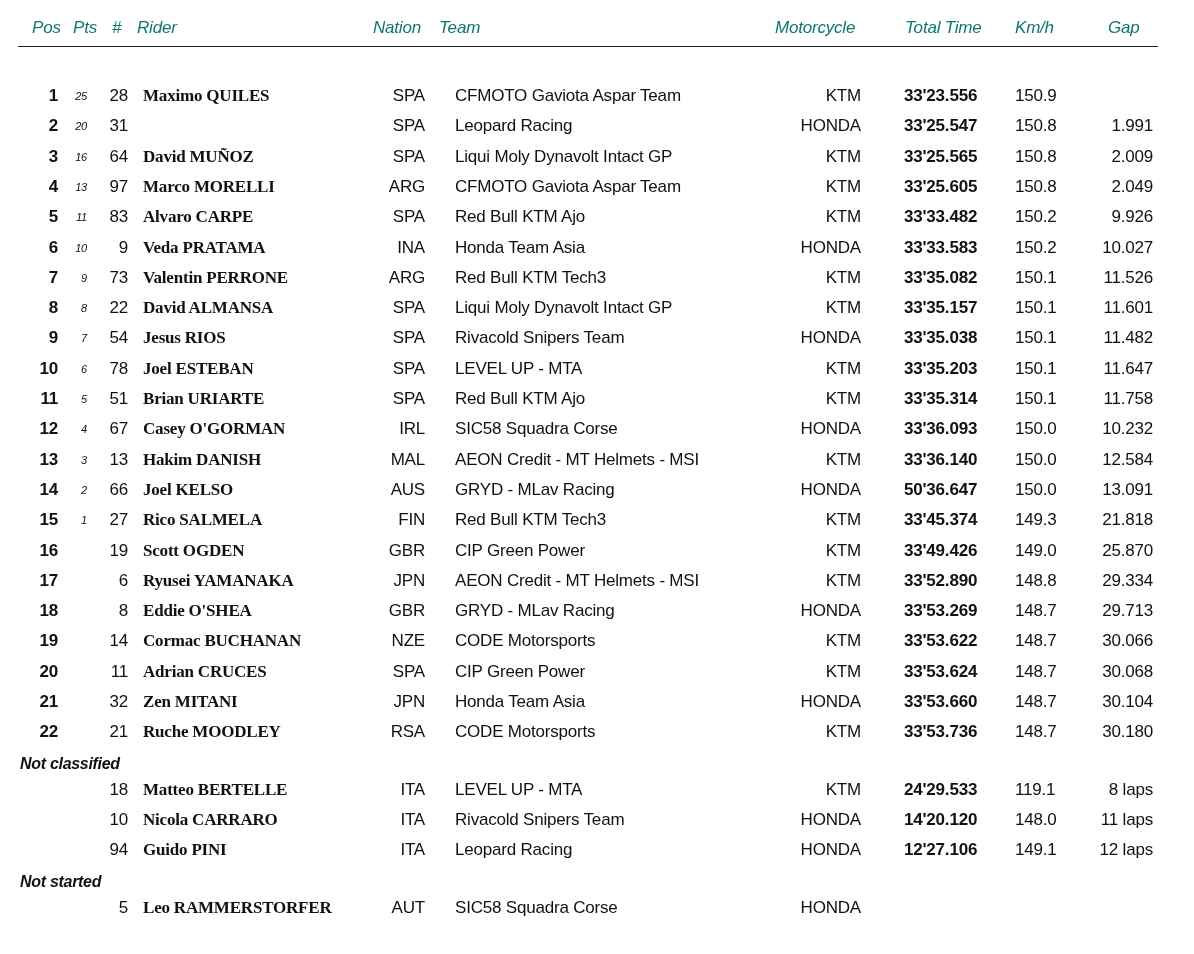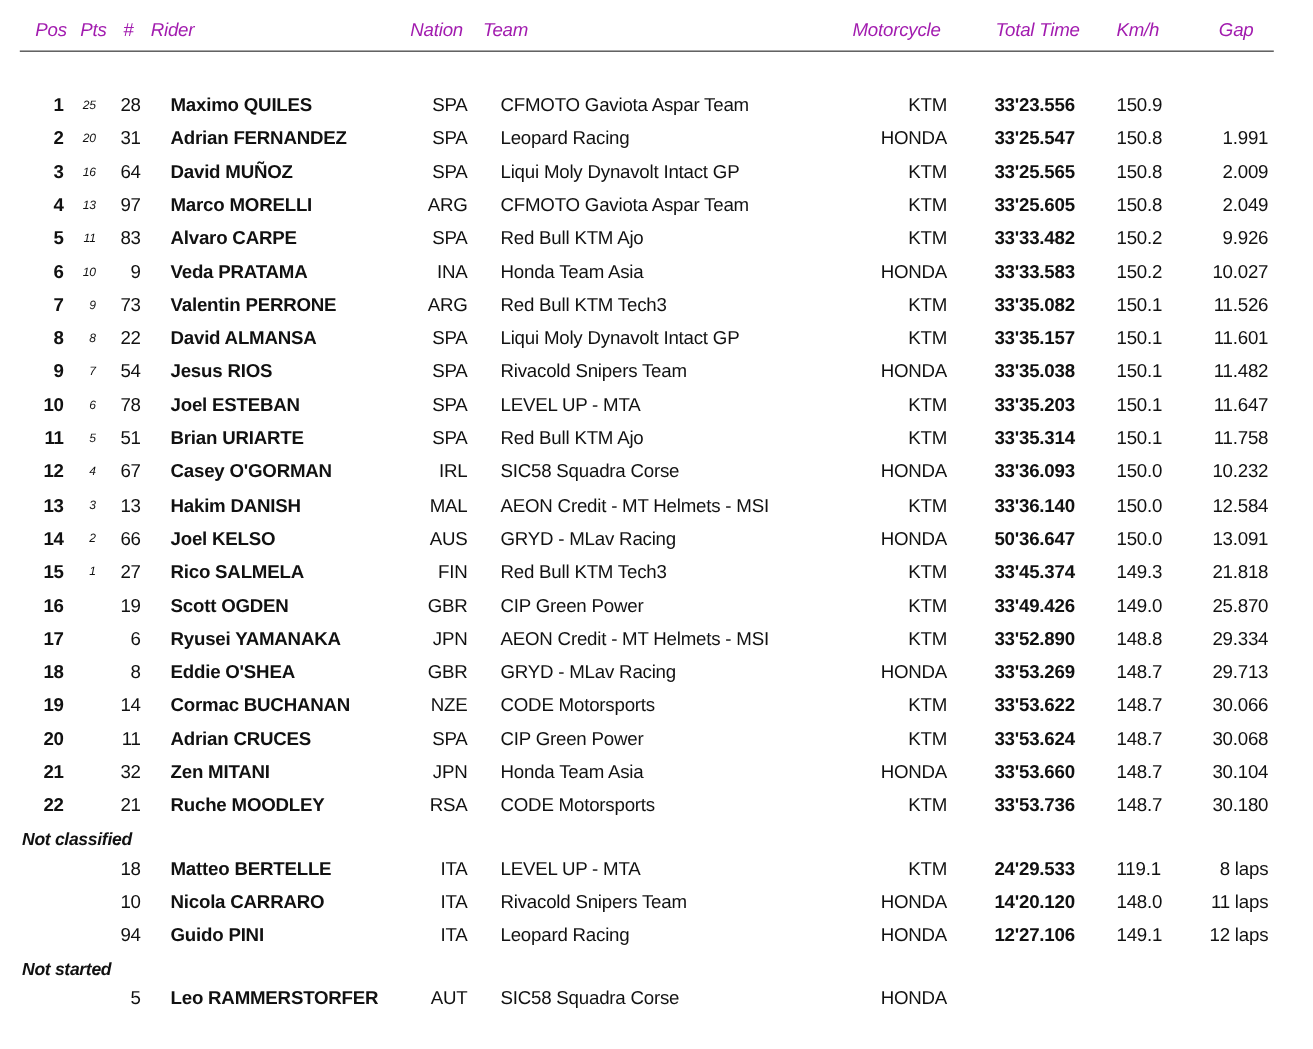--- a/index.html
+++ b/index.html
@@ -7,28 +7,28 @@
     width: 1194px; height: 954px; overflow: hidden; position: relative;
     font-family: "Liberation Sans", "DejaVu Sans", sans-serif;
     color: #111111; font-size: 17px;
   }
   .header {
     position: absolute; left: 18px; top: 0; width: 1140px; height: 46px;
     border-bottom: 1.5px solid #222;
   }
   .hcell {
     position: absolute; top: 18px; font-style: italic; font-size: 17px;
-    color: #a21caf; white-space: nowrap; letter-spacing: -0.2px;
+    color: #0f766e; white-space: nowrap; letter-spacing: -0.2px;
   }
   .row { position: absolute; left: 0; width: 1194px; height: 30px; }
   .cell { position: absolute; top: 0; line-height: 30px; white-space: nowrap; letter-spacing: -0.2px; }
   .c-pos { right: calc(1194px - 58px); font-weight: bold; text-align: right; }
   .c-pts { right: calc(1194px - 87px); font-style: italic; font-size: 11px; text-align: right; }
   .c-num { right: calc(1194px - 128px); }
-  .c-rider { left: 155px; font-weight: bold; }
+  .c-rider { left: 143px; font-weight: bold; font-family: Liberation Serif, serif; }
   .c-nation { right: calc(1194px - 425px); text-align: right; }
   .c-team { left: 439px; margin-left: 16px; }
   .c-moto { right: calc(1194px - 861px); text-align: right; }
   .c-time { left: 904px; font-weight: bold; }
   .c-kmh { left: 1015px; }
   .c-gap { right: calc(1194px - 1153px); text-align: right; }
   .section-label {
     position: absolute; left: 20px; font-style: italic; font-weight: bold;
     font-size: 16px; line-height: 24px; letter-spacing: -0.3px;
   }
@@ -59,21 +59,20 @@
       <span class="cell c-team">CFMOTO Gaviota Aspar Team</span>
       <span class="cell c-moto">KTM</span>
       <span class="cell c-time">33'23.556</span>
       <span class="cell c-kmh">150.9</span>
       <span class="cell c-gap"></span>
     </div>
     <div class="row" style="top: 111.3px;">
       <span class="cell c-pos">2</span>
       <span class="cell c-pts">20</span>
       <span class="cell c-num">31</span>
-      <span class="cell c-rider">Adrian FERNANDEZ</span>
       <span class="cell c-nation">SPA</span>
       <span class="cell c-team">Leopard Racing</span>
       <span class="cell c-moto">HONDA</span>
       <span class="cell c-time">33'25.547</span>
       <span class="cell c-kmh">150.8</span>
       <span class="cell c-gap">1.991</span>
     </div>
     <div class="row" style="top: 141.6px;">
       <span class="cell c-pos">3</span>
       <span class="cell c-pts">16</span>

